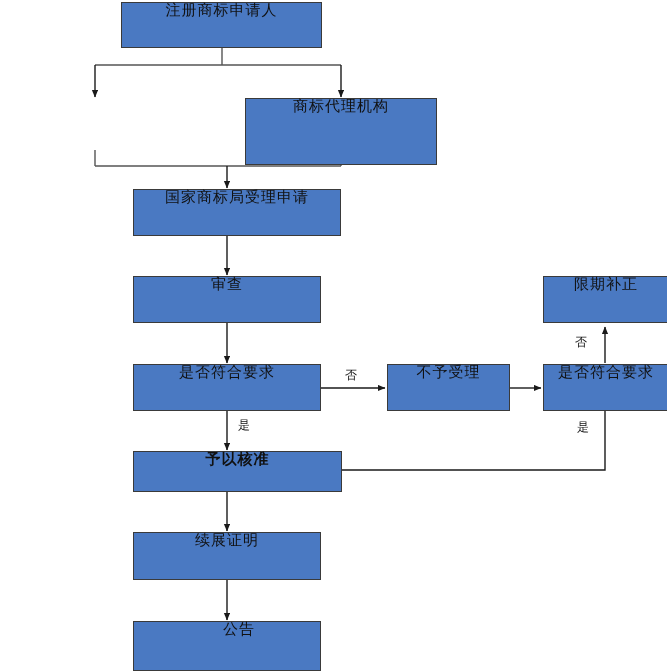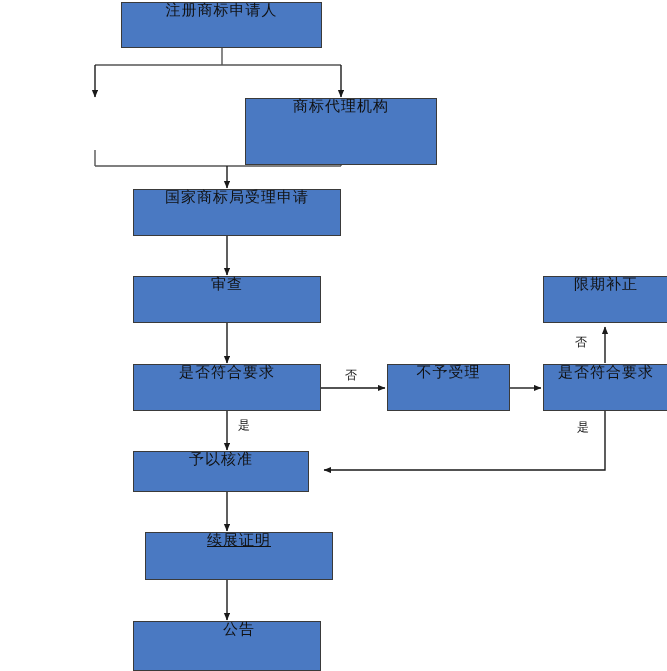--- a/index.html
+++ b/index.html
@@ -127,25 +127,25 @@
   </div>
 
   <div class="node" style="left:543px; top:364px; width:126px; height:47px;">
     <span class="label">是否符合要求</span>
   </div>
 
   <div class="node" style="left:543px; top:276px; width:126px; height:47px;">
     <span class="label">限期补正</span>
   </div>
 
-  <div class="node" style="left:133px; top:451px; width:176px; height:41px;">
+  <div class="node" style="left:133px; top:451px; width:209px; height:41px;font-weight:bold;">
     <span class="label">予以核准</span>
   </div>
 
-  <div class="node" style="left:145px; top:532px; width:188px; height:48px;text-decoration:underline;">
+  <div class="node" style="left:133px; top:532px; width:188px; height:48px;">
     <span class="label">续展证明</span>
   </div>
 
   <div class="node" style="left:133px; top:621px; width:188px; height:50px;padding-left:24px;">
     <span class="label">公告</span>
   </div>
 
   <div class="edge-label" style="left:345px; top:369px;">否</div>
 
   <div class="edge-label" style="left:238px; top:419px;">是</div>

